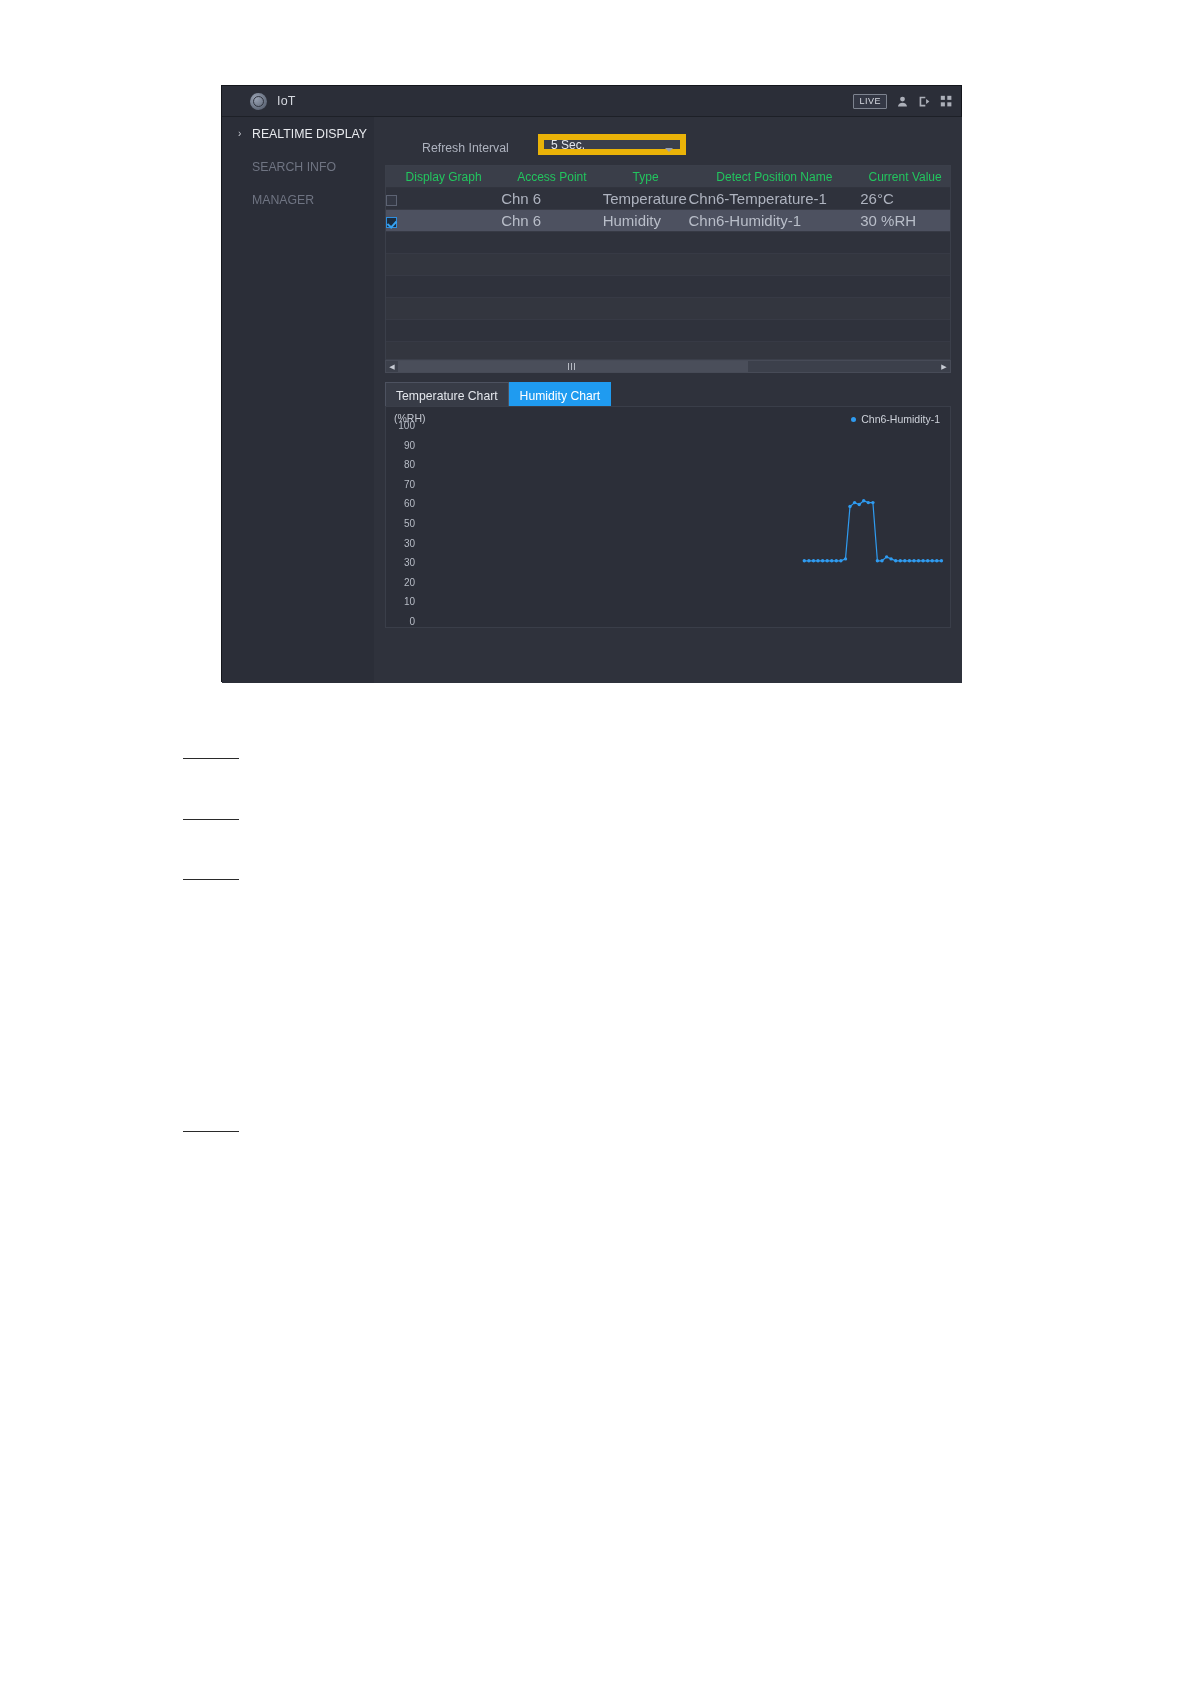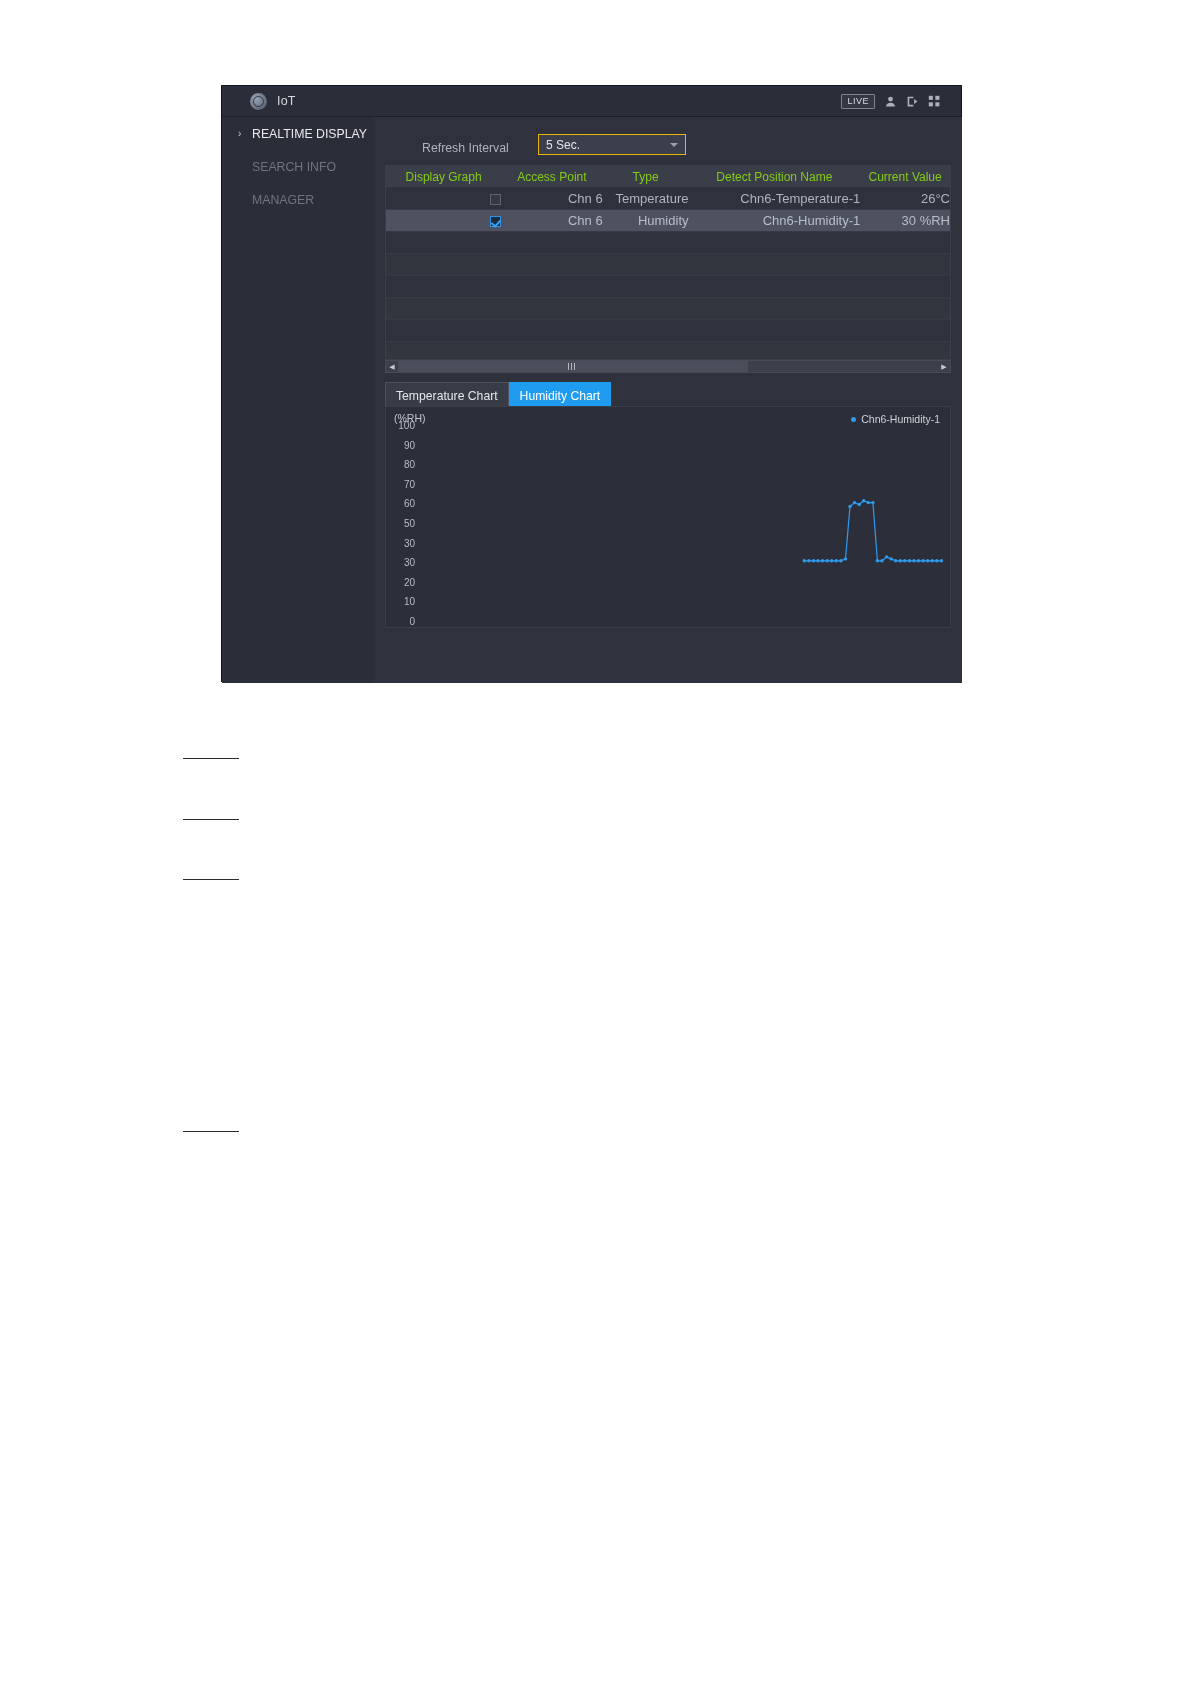--- a/index.html
+++ b/index.html
@@ -7,51 +7,51 @@
 
   .page{position:relative;width:1191px;height:1684px;background:#ffffff;overflow:hidden;}
 
   
   .window{position:absolute;left:221px;top:85px;width:741px;height:597px;background:#2b2e38;border:1px solid #14161c;box-sizing:border-box;}
 
   .titlebar{position:relative;height:30px;background:#2b2e38;border-bottom:1px solid #1d2027;display:flex;align-items:center;}
   .title-icon{margin-left:28px;width:17px;height:17px;border-radius:50%;background:radial-gradient(circle at 35% 32%, #9aa3b4 0%, #6e7787 55%, #4c5463 100%);position:relative;display:flex;align-items:center;justify-content:center;}
   .title-icon:after{content:"";width:11px;height:11px;border-radius:50%;border:1px solid #30343f;box-sizing:border-box;}
   .title-text{margin-left:10px;color:#d6d9e0;font-size:12.5px;letter-spacing:.2px;}
-  .title-right{margin-left:auto;display:flex;align-items:center;gap:9px;padding-right:20px;}
+  .title-right{margin-left:auto;display:flex;align-items:center;gap:9px;padding-right:8px;}
   .live-badge{border:1px solid #7d838f;color:#d8dbe2;font-size:9px;letter-spacing:.5px;padding:1px 5px 2px;border-radius:1px;background:#343845;}
   .tb-ico{width:13px;height:13px;opacity:.82;display:block;}
 
   
   .sidebar{position:absolute;left:0;top:31px;width:152px;height:566px;background:#2b2e38;border-right:1px solid #23262e;}
   .nav{position:relative;height:33px;display:flex;align-items:center;padding-left:16px;box-sizing:border-box;font-size:12.3px;}
   .nav.active{color:#e8eaee;}
   .nav .chev{position:absolute;left:16px;color:#c9ccd4;font-size:10px;line-height:1;}
   .nav.active .lbl{margin-left:14px;}
   .nav.dim{color:#6f7482;}
   .nav.dim .lbl{margin-left:14px;}
 
   
   .content{position:absolute;left:152px;top:31px;width:588px;height:566px;background:#2f323c;}
 
   .row-refresh{position:absolute;left:48px;top:17px;display:flex;align-items:flex-end;}
   .lbl-refresh{color:#aeb3bf;font-size:12.3px;width:116px;}
-  .select{position:relative;width:148px;height:21px;background:#3b3f4b;border:1px solid #eab308;box-sizing:border-box;display:flex;align-items:center;}
+  .select{position:relative;width:148px;height:21px;background:#3b3f4b;border:6px solid #eab308;box-sizing:border-box;display:flex;align-items:center;}
   .select .val{color:#e3e6ec;font-size:12px;padding-left:7px;}
   .select .arrow{position:absolute;right:7px;top:8px;width:0;height:0;border-left:4px solid transparent;border-right:4px solid transparent;border-top:4px solid #9aa0ad;}
 
   
   .table{position:absolute;left:11px;top:48px;width:566px;height:195px;background:#31343e;border:1px solid #3b3f4a;box-sizing:border-box;overflow:hidden;}
   .thead{display:flex;height:21px;background:#3a3e49;border-bottom:1px solid #31343e;align-items:center;}
-  .th{color:#84cc16;font-size:12px;text-align:center;}
+  .th{color:#22c55e;font-size:12px;text-align:center;}
   .c1{width:118px;} .c2{width:104px;} .c3{width:88px;} .c4{width:176px;} .c5{width:92px;}
   .trow{display:flex;height:21px;align-items:center;border-bottom:1px solid #373a45;}
   .trow.odd{background:#2f323c;}
   .trow.sel{background:#4d5160;}
-  .td{font-size:13px;text-align:right;color:#aeb3bf;}
+  .td{font-size:15px;text-align:left;color:#aeb3bf;}
   .trow.sel .td{color:#b9bec9;}
   .cb{width:11px;height:11px;border:1px solid #5d6373;background:#343844;display:inline-block;box-sizing:border-box;vertical-align:middle;}
   .cb.on{background:#1b2c3e;border-color:#2f8fe0;position:relative;}
   .cb.on:after{content:"";position:absolute;left:2px;top:1px;width:4px;height:7px;border:solid #37a2f0;border-width:0 2px 2px 0;transform:rotate(42deg);}
   .blank{height:21px;}
   .blank.odd{background:#2f323c;border-bottom:1px solid #373a45;}
   .blank.even{background:#33363f;border-bottom:1px solid #373a45;}
 
   
   .hbar{position:absolute;left:11px;top:243px;width:566px;height:13px;background:#3c404b;border:1px solid #474b57;box-sizing:border-box;display:flex;align-items:center;}

